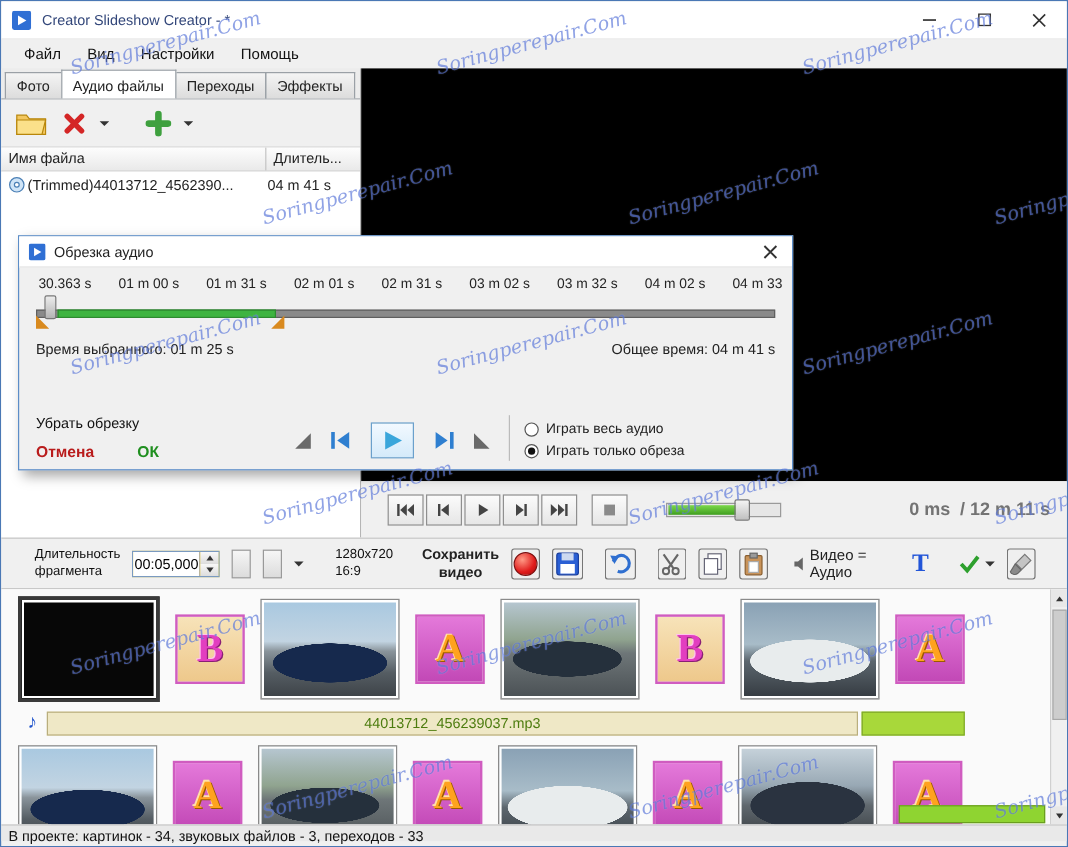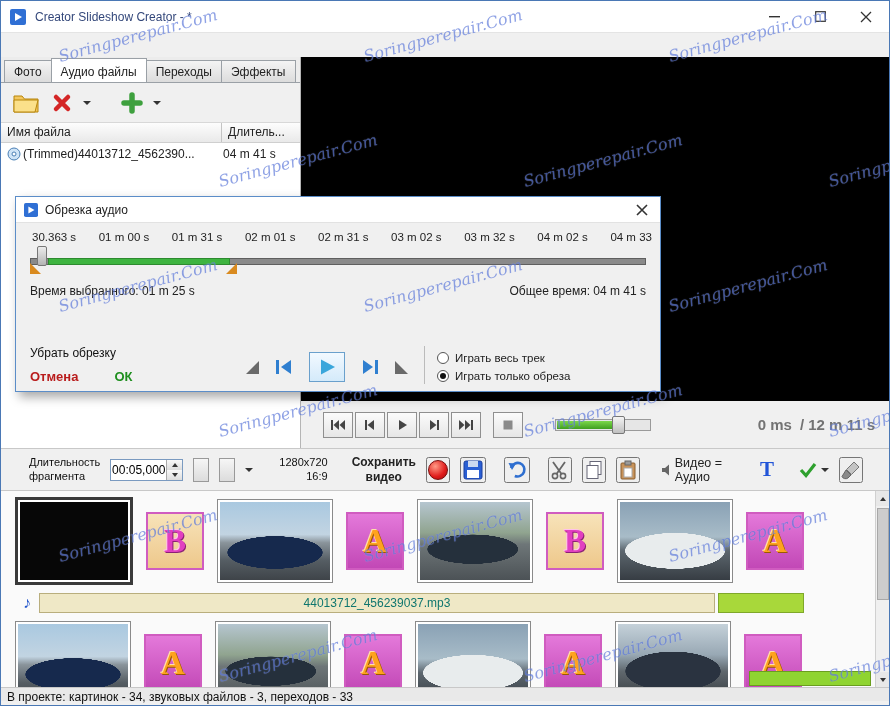--- a/index.html
+++ b/index.html
@@ -45,21 +45,21 @@
   .tr-btn.stop{margin-left:10px;}
   .volume{position:relative;width:96px;height:12px;margin-left:30px;background:#e6e6e6;border:1px solid #9a9a9a;}
   .vol-fill{position:absolute;left:1px;top:1px;bottom:1px;width:58px;background:linear-gradient(#7cd84a,#3f9e1f);}
   .vol-handle{position:absolute;left:56px;top:-4px;width:13px;height:18px;background:linear-gradient(#f4f4f4,#c0c0c0);border:1px solid #777;border-radius:2px;}
   .time-box{margin-left:auto;padding-right:16px;font-size:15px;font-weight:bold;color:#737373;display:flex;gap:8px;}
 
   
   .midbar{position:absolute;left:0;top:447px;width:890px;height:43px;background:#f0f0f0;border-top:1px solid #c8c8c8;border-bottom:1px solid #c8c8c8;display:flex;align-items:center;padding:0 28px;gap:10px;}
   .two-line{font-size:11px;line-height:1.2;color:#111;}
   .two-line span{display:block;}
-  .two-line.center{text-align:right;}
+  .two-line.center{text-align:left;}
   .savevid{font-size:12px;font-weight:bold;text-align:center;line-height:1.2;}
   .savevid span{display:block;}
   .spinner{display:flex;width:74px;height:22px;border:1px solid #7a9ac0;background:#fde047;}
   .spin-input{border:none;outline:none;width:55px;font-size:12px;text-align:center;font-family:"Liberation Sans",sans-serif;}
   .spin-btns{display:flex;flex-direction:column;width:16px;border-left:1px solid #aaa;}
   .spin-up,.spin-down{flex:1;display:flex;align-items:center;justify-content:center;background:linear-gradient(#f8f8f8,#ddd);}
   .tri-up{width:0;height:0;border-left:3px solid transparent;border-right:3px solid transparent;border-bottom:4px solid #333;}
   .tri-down{width:0;height:0;border-left:3px solid transparent;border-right:3px solid transparent;border-top:4px solid #333;}
   .blank-btn{width:24px;height:24px;border:1px solid #999;background:linear-gradient(#f6f6f6,#dcdcdc);}
   .icon-btn{display:inline-flex;align-items:center;justify-content:center;width:26px;height:26px;}
@@ -80,21 +80,21 @@
   .t-beige .tletter{color:#e23fc0;text-shadow:1px 1px 0 #8a1f75,-1px -1px 0 #ffc2ec;}
   .t-magenta{background:linear-gradient(180deg,#e479da,#c248b6);}
   .t-magenta .tletter{color:#ffa21e;text-shadow:1px 1px 0 #9a5a00,-1px -1px 0 #ffe0a8;}
   .v-black{background:#070707;}
   .v-car-blue{background:radial-gradient(ellipse 42% 20% at 50% 64%, #16294d 0 99%, transparent 100%),linear-gradient(180deg,#a8c8e0 0%,#c2d4e2 42%,#8a949b 52%,#555d63 74%,#3c4146 100%);}
   .v-car-road{background:radial-gradient(ellipse 40% 18% at 48% 60%, #25303c 0 99%, transparent 100%),linear-gradient(180deg,#b8c8d4 0%,#90a48f 40%,#6e7678 54%,#4a5054 100%);}
   .v-car-white{background:radial-gradient(ellipse 44% 22% at 50% 62%, #e8eced 0 99%, transparent 100%),linear-gradient(180deg,#88a0b4 0%,#a8bcc8 45%,#5c666e 62%,#343a40 100%);}
   .v-car-rear{background:radial-gradient(ellipse 42% 24% at 50% 60%, #2a3340 0 99%, transparent 100%),linear-gradient(180deg,#c8d4dc 0%,#98a8b4 40%,#60686e 60%,#30353a 100%);}
   .audio-row{display:flex;align-items:center;margin-top:7px;height:22px;}
   .note-icon{width:24px;color:#2255cc;font-size:16px;text-align:center;}
-  .audio-bar{width:676px;height:20px;background:#efe8c6;border:1px solid #b9ae7d;display:flex;align-items:center;justify-content:center;font-size:12px;color:#0f766e;}
+  .audio-bar{width:676px;height:20px;background:#efe8c6;border:1px solid #b9ae7d;display:flex;align-items:center;justify-content:center;font-size:12px;color:#4d7c0f;}
   .audio-green{width:86px;height:20px;background:#a8d83a;border:1px solid #7fa82a;margin-left:3px;}
   .sb-row.row2{margin-top:7px;}
   .green-tail{position:absolute;right:20px;bottom:1px;width:122px;height:15px;background:#8fd431;border:1px solid #6a9e1f;}
   .sb-scroll{position:absolute;right:1px;top:0;width:15px;height:100%;background:#f0f0f0;border-left:1px solid #d0d0d0;}
   .sb-arrow{height:15px;display:flex;align-items:center;justify-content:center;background:#e8e8e8;}
   .sb-thumb{position:absolute;left:1px;right:1px;top:17px;height:92px;background:#cdcdcd;border:1px solid #a8a8a8;}
   .sb-arrow.down{position:absolute;bottom:0;left:0;right:0;}
 
   
   .statusbar{position:absolute;left:0;top:686px;width:890px;height:14px;background:#e9e9e9;border-top:1px solid #c8c8c8;font-size:12px;line-height:19px;padding-left:6px;color:#111;}
@@ -160,20 +160,26 @@
           </svg>
         </div>
       <div class="win-btn">
           <svg width="12" height="12">
             <path d="M1 1 L11 11 M11 1 L1 11" stroke="#333" stroke-width="1.3"></path>
           </svg>
         </div>
     </div>
   </div>
 
+  <div class="menubar">
+      <div class="menu-item">Файл</div>
+      <div class="menu-item">Вид</div>
+      <div class="menu-item">Настройки</div>
+      <div class="menu-item">Помощь</div>
+    </div>
 
   <div class="left-panel">
     <div class="tabstrip">
         <div class="tab">Фото</div>
         <div class="tab active">Аудио файлы</div>
         <div class="tab">Переходы</div>
         <div class="tab">Эффекты</div>
       </div>
     <div class="panel-toolbar">
       <button class="tb-btn">
@@ -470,21 +476,21 @@
               <path d="M3 2 L13 9 L3 16z"></path>
               <rect x="15" y="2" width="3" height="14"></rect>
             </svg>
           </span>
         <span class="ctri-b"></span>
       </div>
       <div class="dlg-div"></div>
       <div class="dlg-radios">
         <label class="radio-line">
           <span class="radio"></span>
-          <span>Играть весь трек</span>
+          <span>Играть весь аудио</span>
         </label>
         <label class="radio-line">
           <span class="radio checked"></span>
           <span>Играть только обреза</span>
         </label>
       </div>
     </div>
   </div>
 
   <div class="wm-layer">

